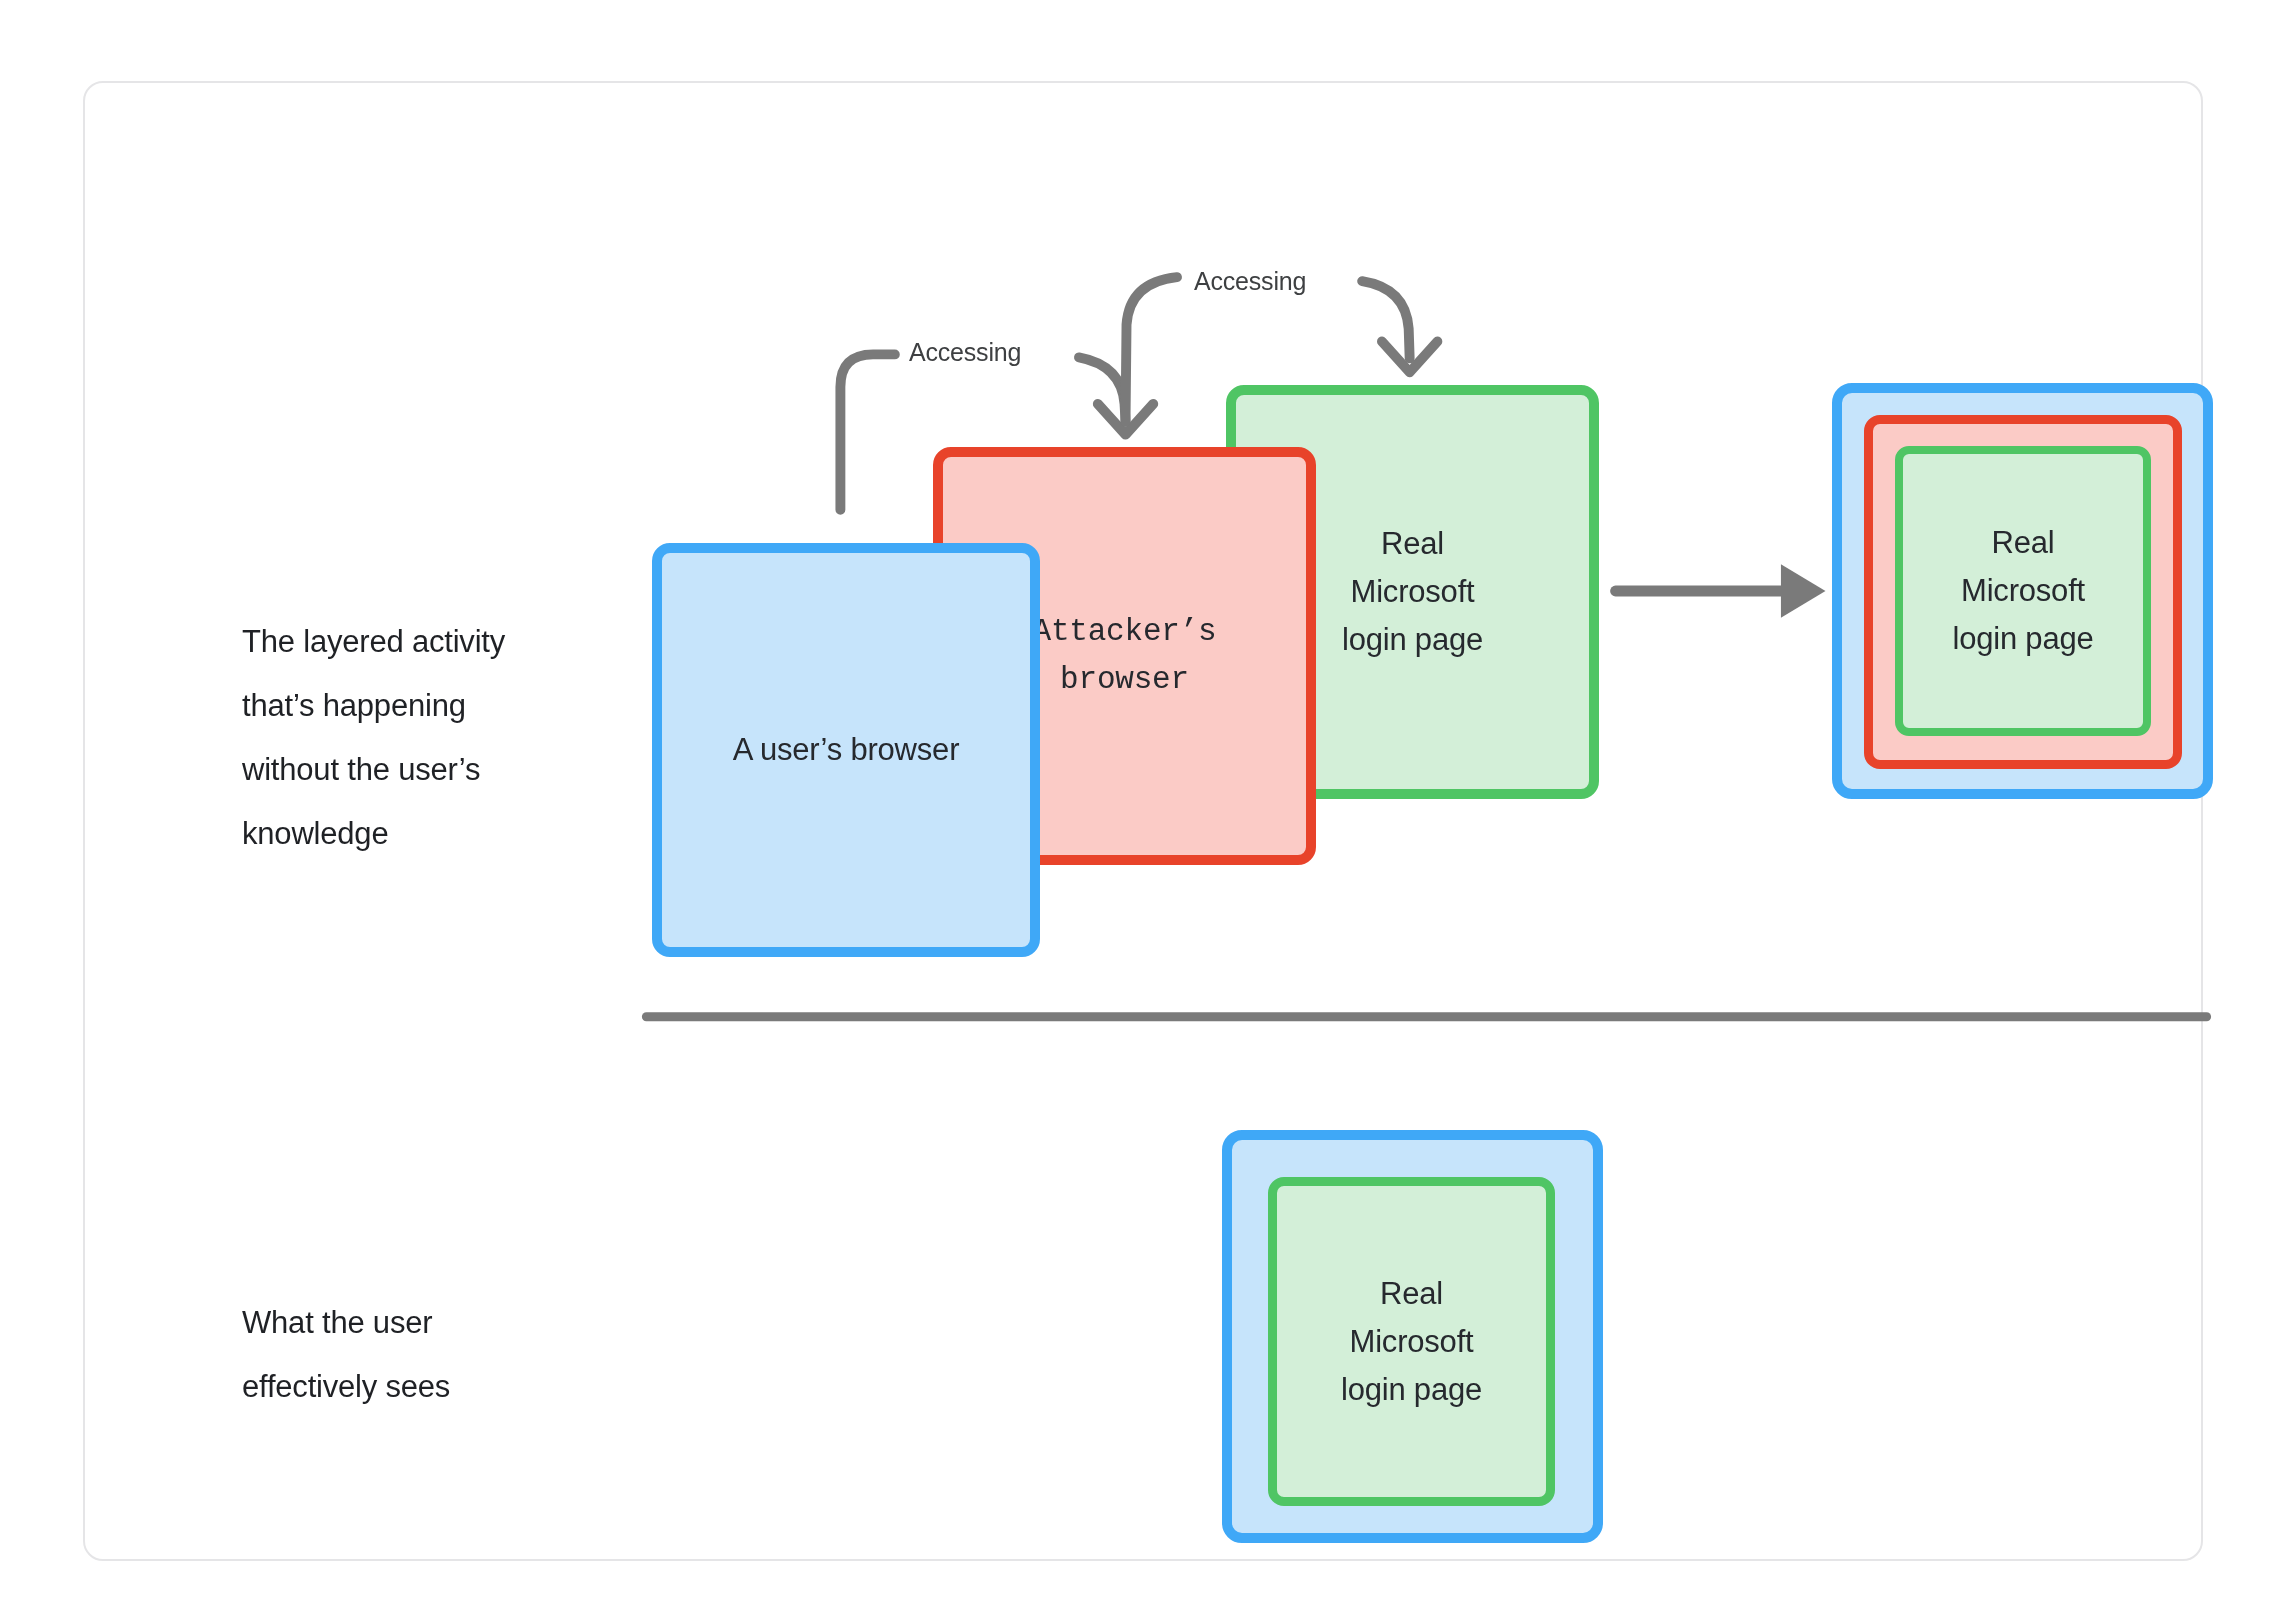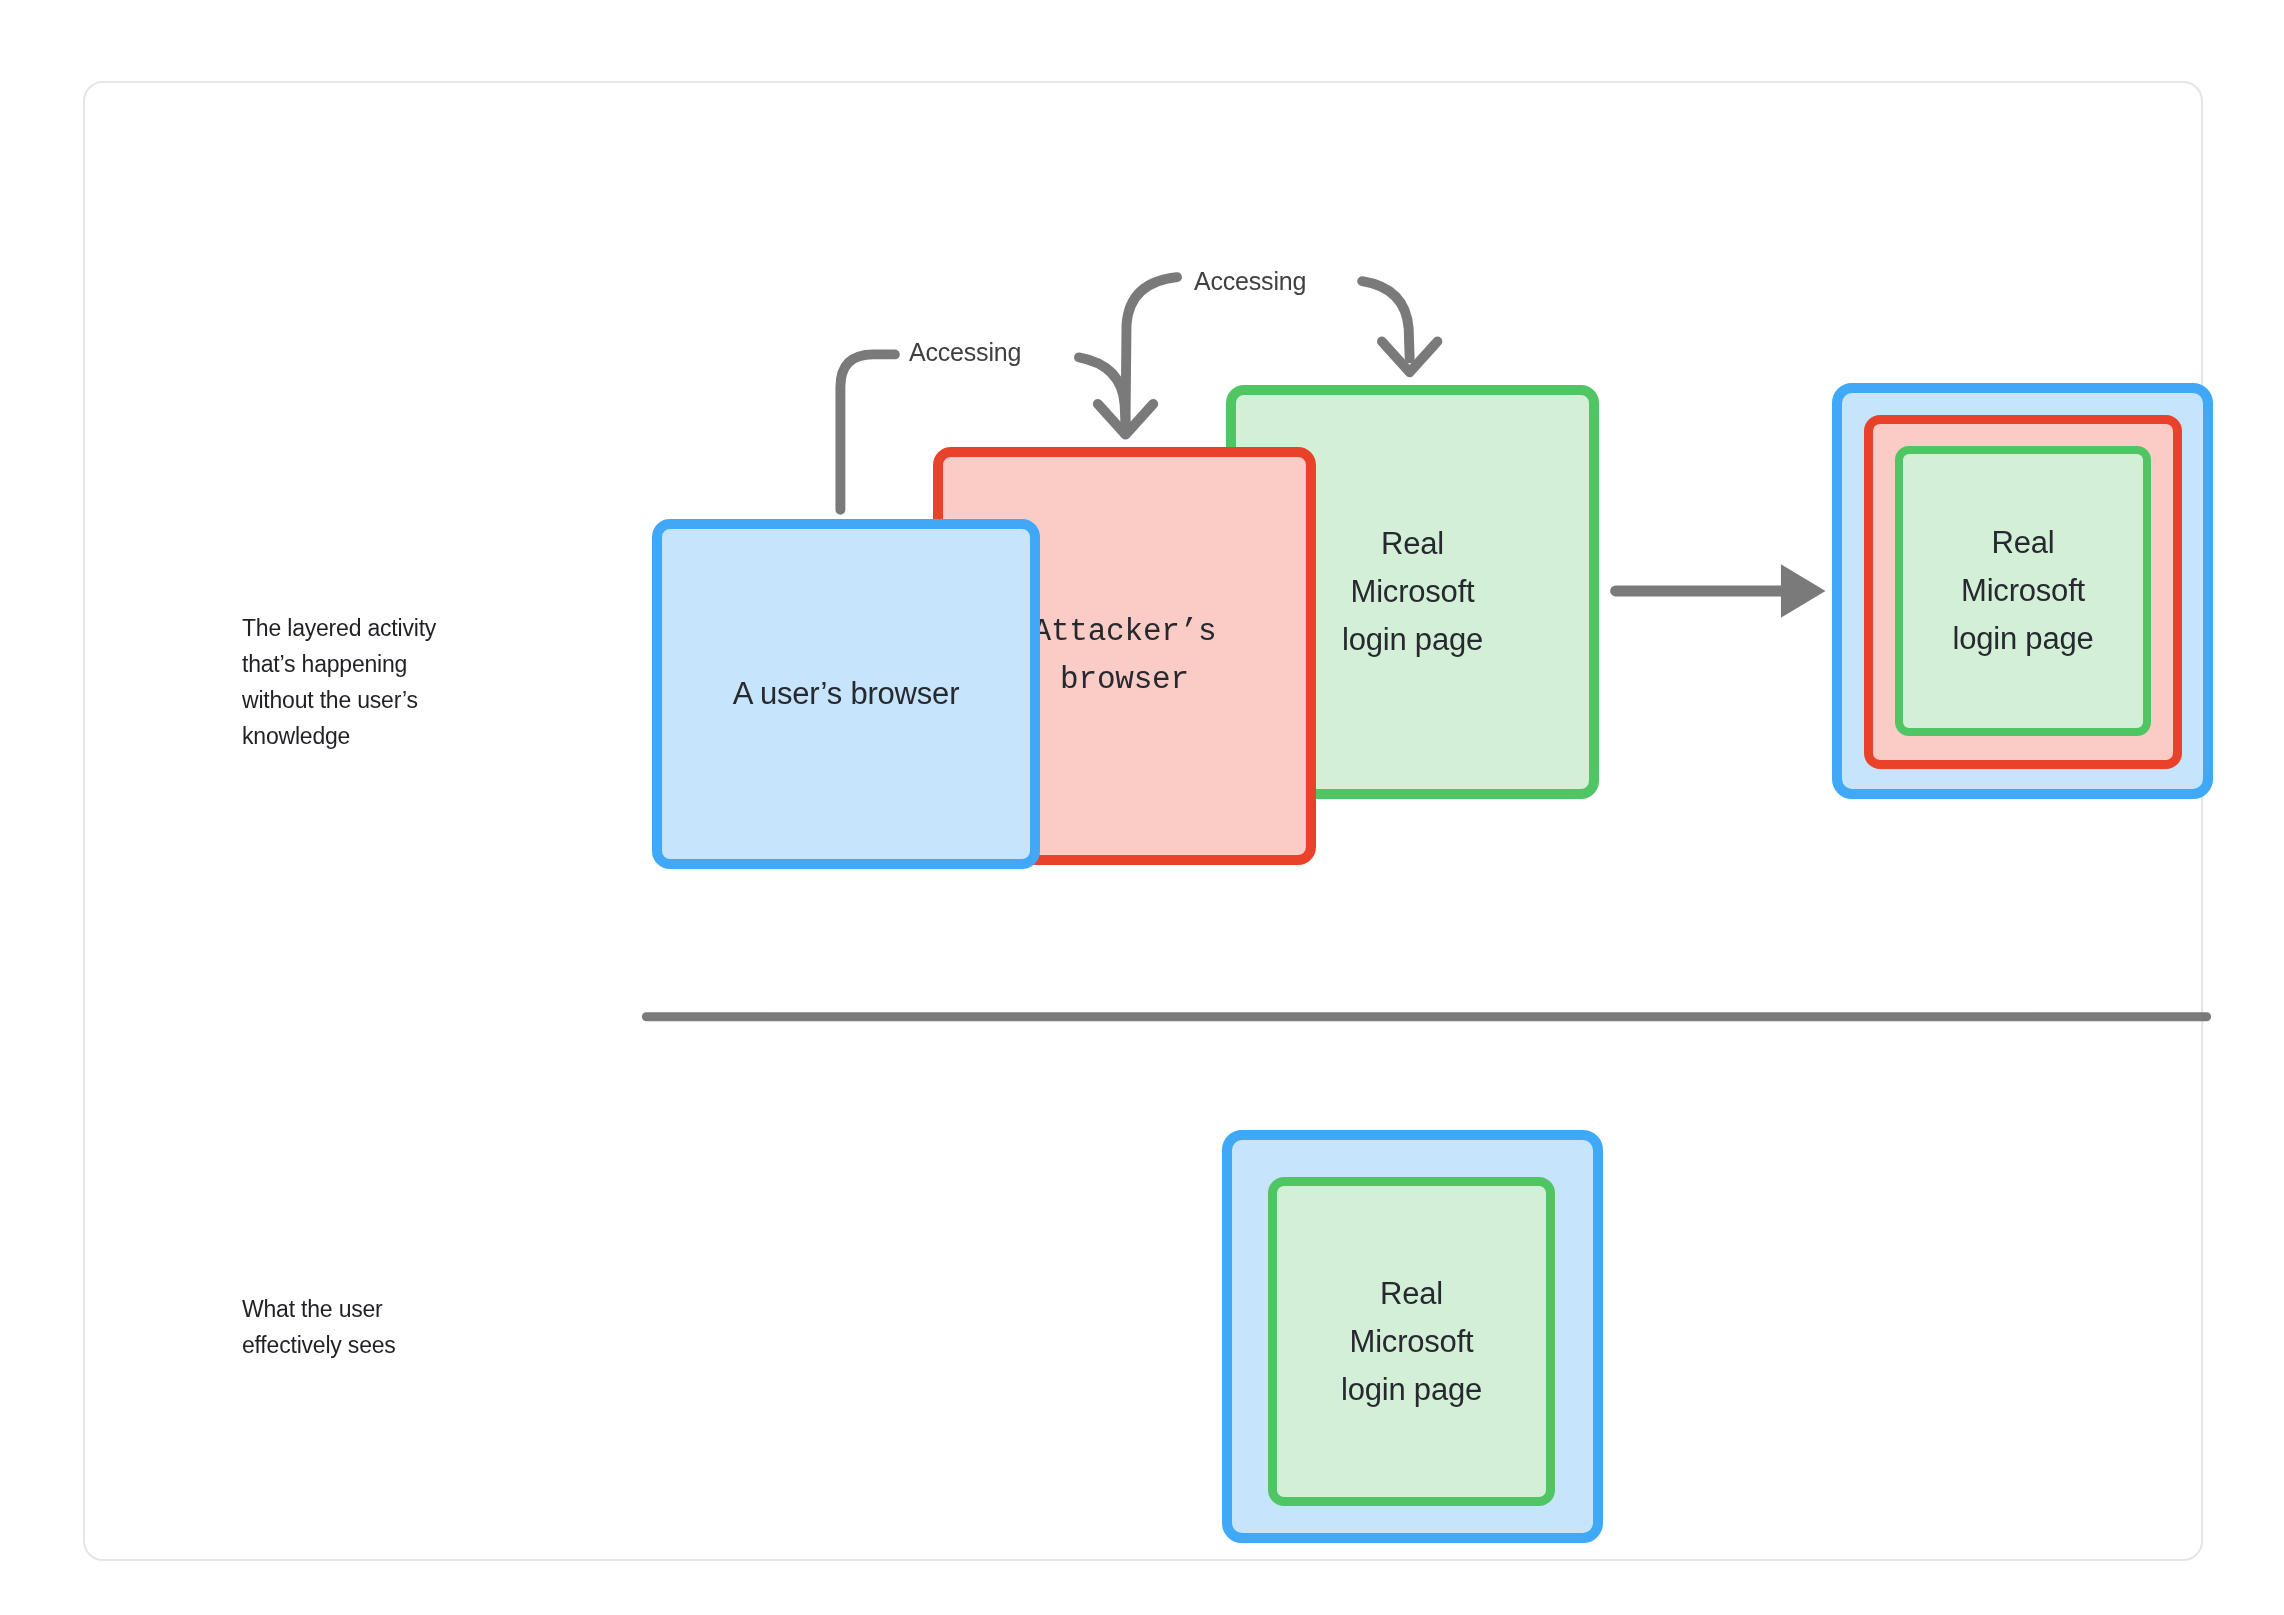--- a/index.html
+++ b/index.html
@@ -31,22 +31,22 @@
     position: absolute;
     left: 0;
     top: 0;
     width: 2285px;
     height: 1616px;
     z-index: 0;
     pointer-events: none;
   }
   .caption {
     position: absolute;
-    font-size: 23px;
-    line-height: 36px;
+    font-size: 31px;
+    line-height: 64px;
     color: var(--caption_text);
     letter-spacing: -0.2px;
     white-space: pre-line;
     z-index: 4;
   }
   .caption.top { left: 157px; top: 527px; }
   .caption.bottom { left: 157px; top: 1208px; }
   .accessing {
     position: absolute;
     font-size: 25px;
@@ -73,21 +73,21 @@
     letter-spacing: -0.2px;
     white-space: pre-line;
   }
   .blue  { background: var(--blue_fill);  border: 10px solid var(--blue_border); }
   .red   { background: var(--red_fill);   border: 10px solid var(--red_border); }
   .green { background: var(--green_fill); border: 10px solid var(--green_border); justify-content: center; }
 
   
   .box.green-main { left: 1141px; top: 302px; width: 373px; height: 414px; z-index: 1; }
   .box.red-main   { left: 848px;  top: 364px; width: 383px; height: 418px; z-index: 2; font-family: Liberation Mono, monospace; }
-  .box.blue-main  { left: 567px;  top: 436px; width: 388px; height: 350px; z-index: 3; }
+  .box.blue-main  { left: 567px;  top: 460px; width: 388px; height: 414px; z-index: 3; }
 
   
   .box.nest-blue  { left: 1747px; top: 300px; width: 381px; height: 416px; border-radius: 20px; z-index: 1; }
   .box.nest-red   { left: 1779px; top: 332px; width: 318px; height: 354px; border-width: 9px; border-radius: 16px; z-index: 2; }
   .box.nest-green { left: 1810px; top: 363px; width: 256px; height: 290px; border-width: 8px; border-radius: 14px; z-index: 3; }
 
   
   .box.seen-blue  { left: 1137px; top: 1047px; width: 381px; height: 413px; border-radius: 20px; z-index: 1; }
   .box.seen-green { left: 1183px; top: 1094px; width: 287px; height: 329px; border-width: 9px; border-radius: 16px; z-index: 2; }
 

